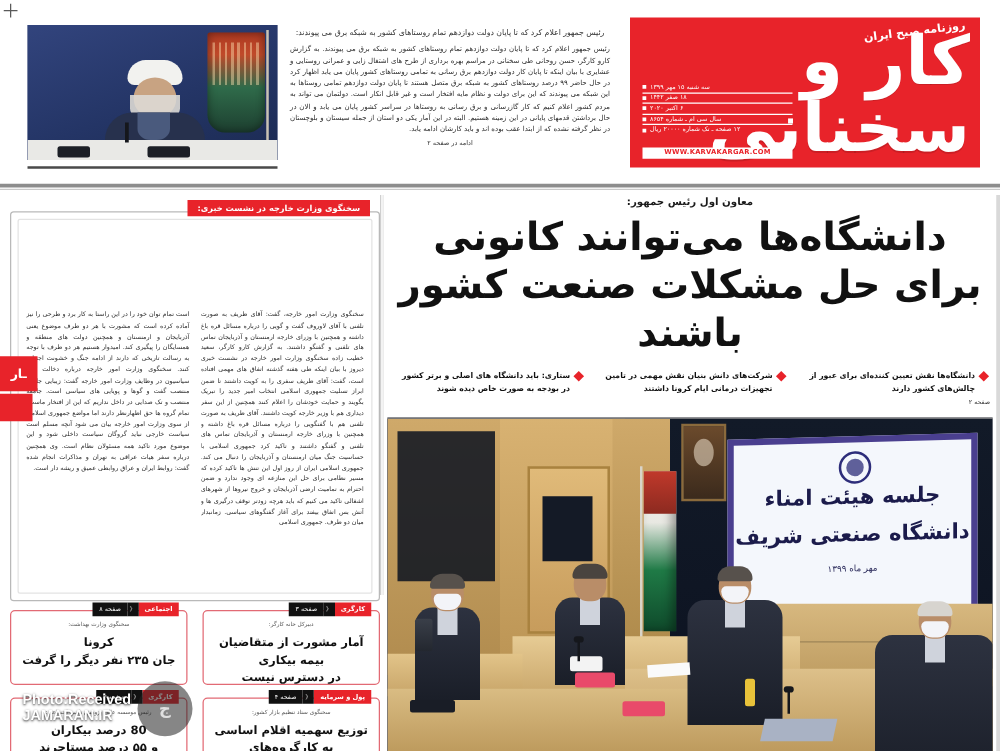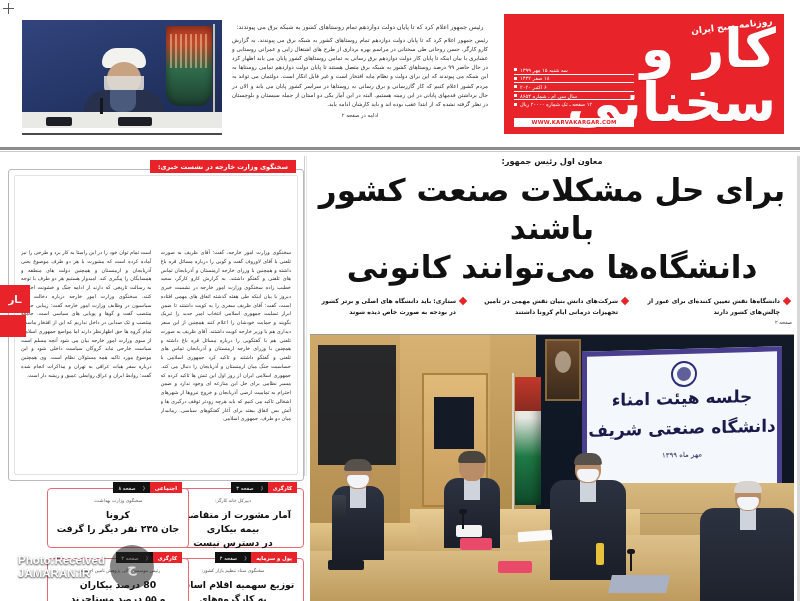--- a/index.html
+++ b/index.html
@@ -180,21 +180,21 @@
   .mp-paper{position:absolute;left:208px;top:196px;width:34px;height:10px;background:#fafafa;transform:rotate(-4deg);}
   .mp-lap{position:absolute;left:300px;top:240px;width:58px;height:18px;background:#a9b2c4;transform:skewX(-12deg);}
   .mp-thermo{position:absolute;left:22px;top:160px;width:14px;height:26px;
     background:linear-gradient(180deg,#3a3f49,#23272f);border-radius:2px;}
   .mp-kbd{position:absolute;left:18px;top:225px;width:36px;height:10px;background:#191d26;border-radius:2px;}
 
   
   .cards{position:absolute;left:8px;top:478px;width:296px;}
   .card{position:absolute;width:140px;height:58px;border:1px solid #e26a74;border-radius:4px;background:#fff;}
   .c-r{right:0;}
-  .c-l{left:0;margin-left:39px;}
+  .c-l{left:0;}
   .c-t{top:10px;}
   .c-b{top:80px;}
   .tagwrap{position:absolute;top:-7px;display:flex;direction:rtl;align-items:stretch;height:11px;z-index:4;}
   .tagwrap.tw-r{right:6px;}
   .tagwrap.tw-l{right:6px;}
   .tag-cat{background:#e8232a;color:#fff;font-size:5.3px;font-weight:bold;
     padding:0 5px;display:flex;align-items:center;white-space:nowrap;}
   .tag-chev{width:9px;background:#111;color:#fff;font-size:5px;display:flex;
     align-items:center;justify-content:center;}
   .tag-page{background:#111;color:#fff;font-size:5.1px;padding:0 5px;
@@ -307,22 +307,22 @@
     </div>
   </div>
 
   <div class="side-wm">
     <span>ـار</span>
   </div>
   <div class="side-wm2"></div>
 
   <div class="main-col">
     <div class="mc-kicker">معاون اول رئیس جمهور:</div>
+    <div class="mc-h">دانشگاه‌ها می‌توانند کانونی</div>
     <div class="mc-h">برای حل مشکلات صنعت کشور باشند</div>
-    <div class="mc-h">دانشگاه‌ها می‌توانند کانونی</div>
     <div class="mc-bullets">
       <div class="mc-b">
         <i class="mc-dot"></i>
         <span class="mc-btxt">دانشگاه‌ها نقش تعیین کننده‌ای برای عبور از چالش‌های کشور دارند</span>
       </div>
       <div class="mc-b">
         <i class="mc-dot"></i>
         <span class="mc-btxt">شرکت‌های دانش بنیان نقش مهمی در تامین تجهیزات درمانی ایام کرونا داشتند</span>
       </div>
       <div class="mc-b">

